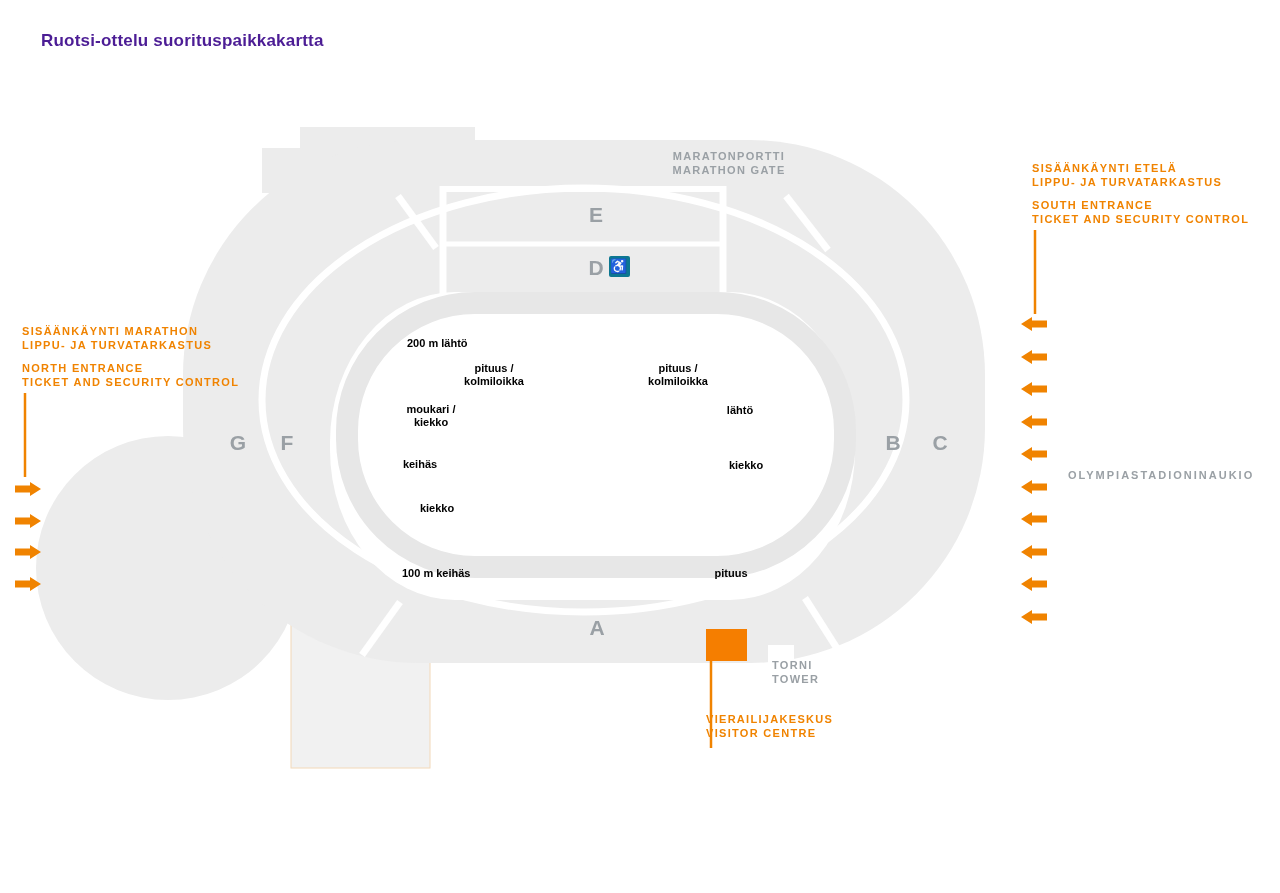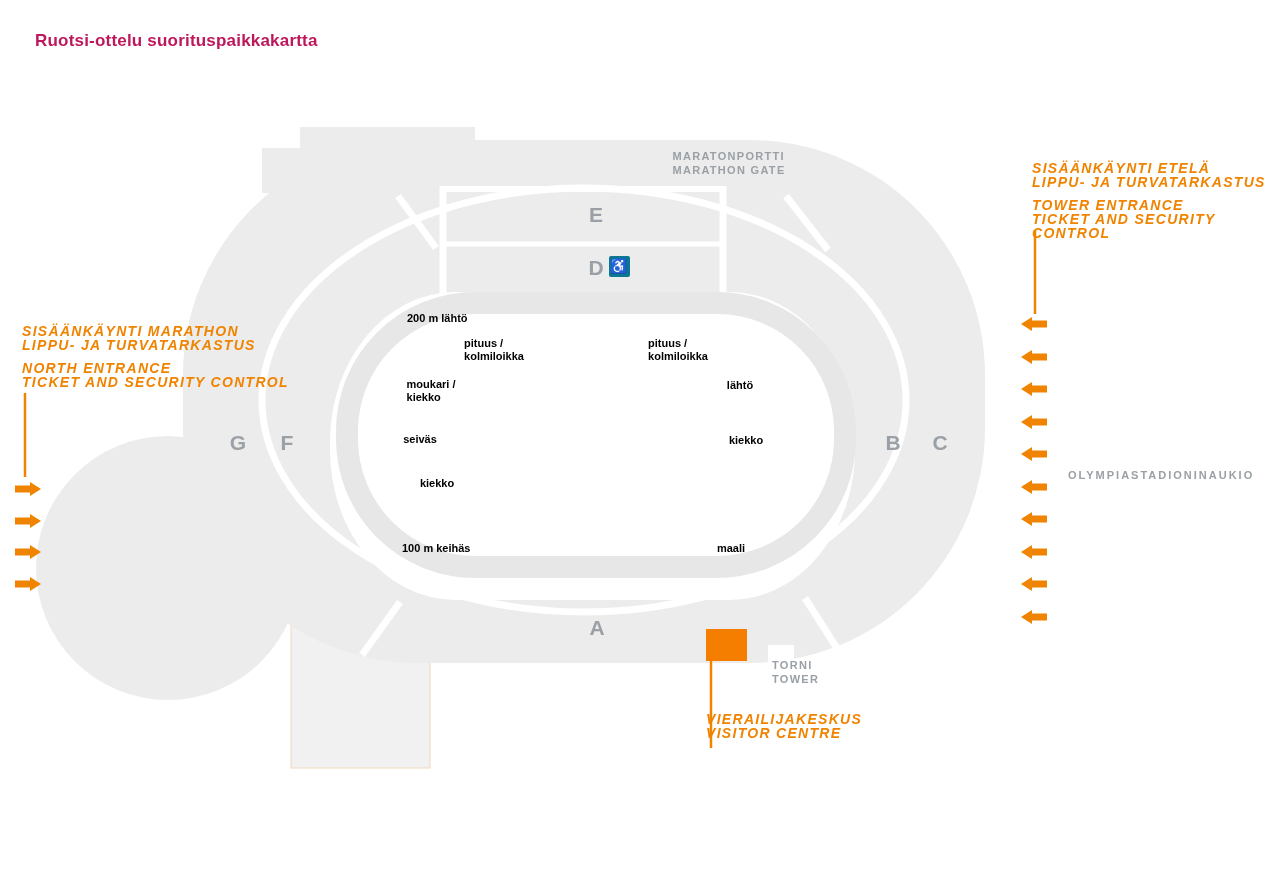--- a/index.html
+++ b/index.html
@@ -2,28 +2,28 @@
 <html><head>
 <meta charset="utf-8">
 <style>
   html,body{margin:0;padding:0;background:#fff;}
   .canvas{
     position:relative;width:1280px;height:893px;background:#ffffff;
     font-family:"Liberation Sans",sans-serif;overflow:hidden;
   }
   .map-svg{position:absolute;left:0;top:0;}
   .title{
-    position:absolute;left:35px;top:31px;font-size:17px;font-weight:bold;
-    color:#be185d;letter-spacing:.2px;white-space:pre;
+    position:absolute;left:41px;top:31px;font-size:17px;font-weight:bold;
+    color:#4c1d95;letter-spacing:.2px;white-space:pre;
   }
   .lbl{position:absolute;font-weight:bold;white-space:pre-line;}
-  .orange{color:#F08300;font-size:14px;letter-spacing:1.3px;line-height:14px;font-style:italic;}
+  .orange{color:#F08300;font-size:11px;letter-spacing:1.3px;line-height:14px;}
   .graylbl{color:#9AA0A5;font-size:11px;letter-spacing:1.3px;line-height:14px;}
-  .field{color:#000;font-size:11px;line-height:13px;}
-  .center{transform:translateX(-50%);text-align:left;}
+  .field{color:#000;font-size:11px;line-height:13px;margin-top:25px;}
+  .center{transform:translateX(-50%);text-align:center;}
   .stand{
     position:absolute;color:#9AA0A5;font-size:21px;font-weight:bold;
     transform:translateX(-50%);
   }
   .wc{
     position:absolute;left:609px;top:256px;width:21px;height:21px;
     background:#0C7791;color:#fff;font-size:14px;line-height:21px;
     text-align:center;border-radius:2px;
   }
 </style>
@@ -99,35 +99,35 @@
   <div class="stand" style="left:597px;top:616px">A</div>
 
   <div class="lbl field" style="left:407px;top:312px">200 m lähtö</div>
   <div class="lbl field center" style="left:494px;top:337px">pituus /
 kolmiloikka</div>
   <div class="lbl field center" style="left:678px;top:337px">pituus /
 kolmiloikka</div>
   <div class="lbl field center" style="left:431px;top:378px">moukari /
 kiekko</div>
   <div class="lbl field center" style="left:740px;top:379px">lähtö</div>
-  <div class="lbl field center" style="left:420px;top:433px">seiväs</div>
+  <div class="lbl field center" style="left:420px;top:433px">keihäs</div>
   <div class="lbl field center" style="left:746px;top:434px">kiekko</div>
   <div class="lbl field center" style="left:437px;top:477px">kiekko</div>
   <div class="lbl field" style="left:402px;top:542px">100 m keihäs</div>
-  <div class="lbl field center" style="left:731px;top:542px">maali</div>
+  <div class="lbl field center" style="left:731px;top:542px">pituus</div>
 
   <div class="lbl graylbl center" style="left:729px;top:149px">MARATONPORTTI
 MARATHON GATE</div>
   <div class="lbl graylbl" style="left:772px;top:658px">TORNI
 TOWER</div>
   <div class="lbl graylbl" style="left:1068px;top:468px;letter-spacing:2px">OLYMPIASTADIONINAUKIO</div>
 
   <div class="lbl orange" style="left:1032px;top:161px">SISÄÄNKÄYNTI ETELÄ
 LIPPU- JA TURVATARKASTUS</div>
-  <div class="lbl orange" style="left:1032px;top:198px">TOWER ENTRANCE
+  <div class="lbl orange" style="left:1032px;top:198px">SOUTH ENTRANCE
 TICKET AND SECURITY CONTROL</div>
   <div class="lbl orange" style="left:22px;top:324px">SISÄÄNKÄYNTI MARATHON
 LIPPU- JA TURVATARKASTUS</div>
   <div class="lbl orange" style="left:22px;top:361px">NORTH ENTRANCE
 TICKET AND SECURITY CONTROL</div>
   <div class="lbl orange" style="left:706px;top:712px">VIERAILIJAKESKUS
 VISITOR CENTRE</div>
 
 </div>
 

